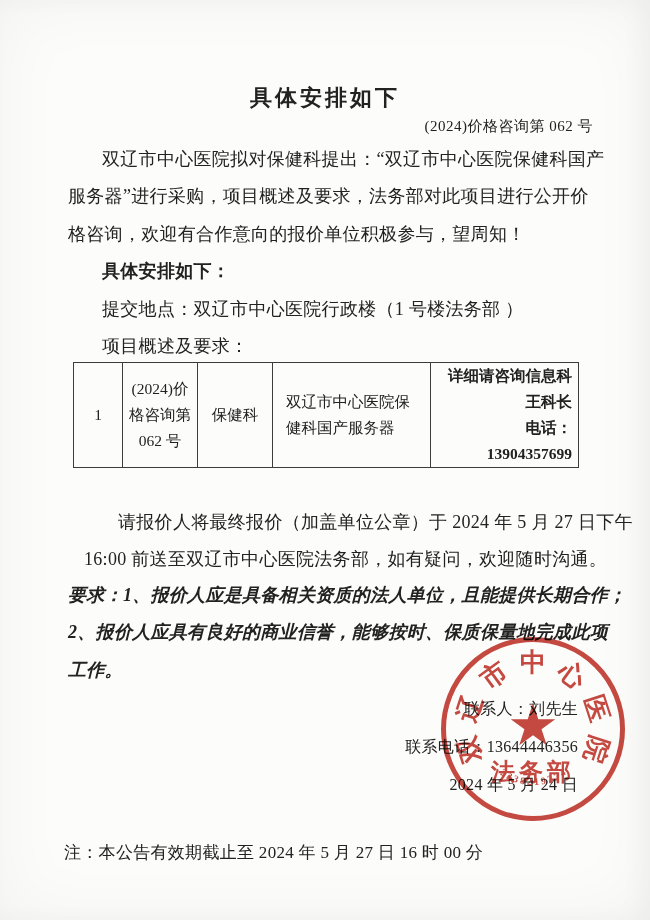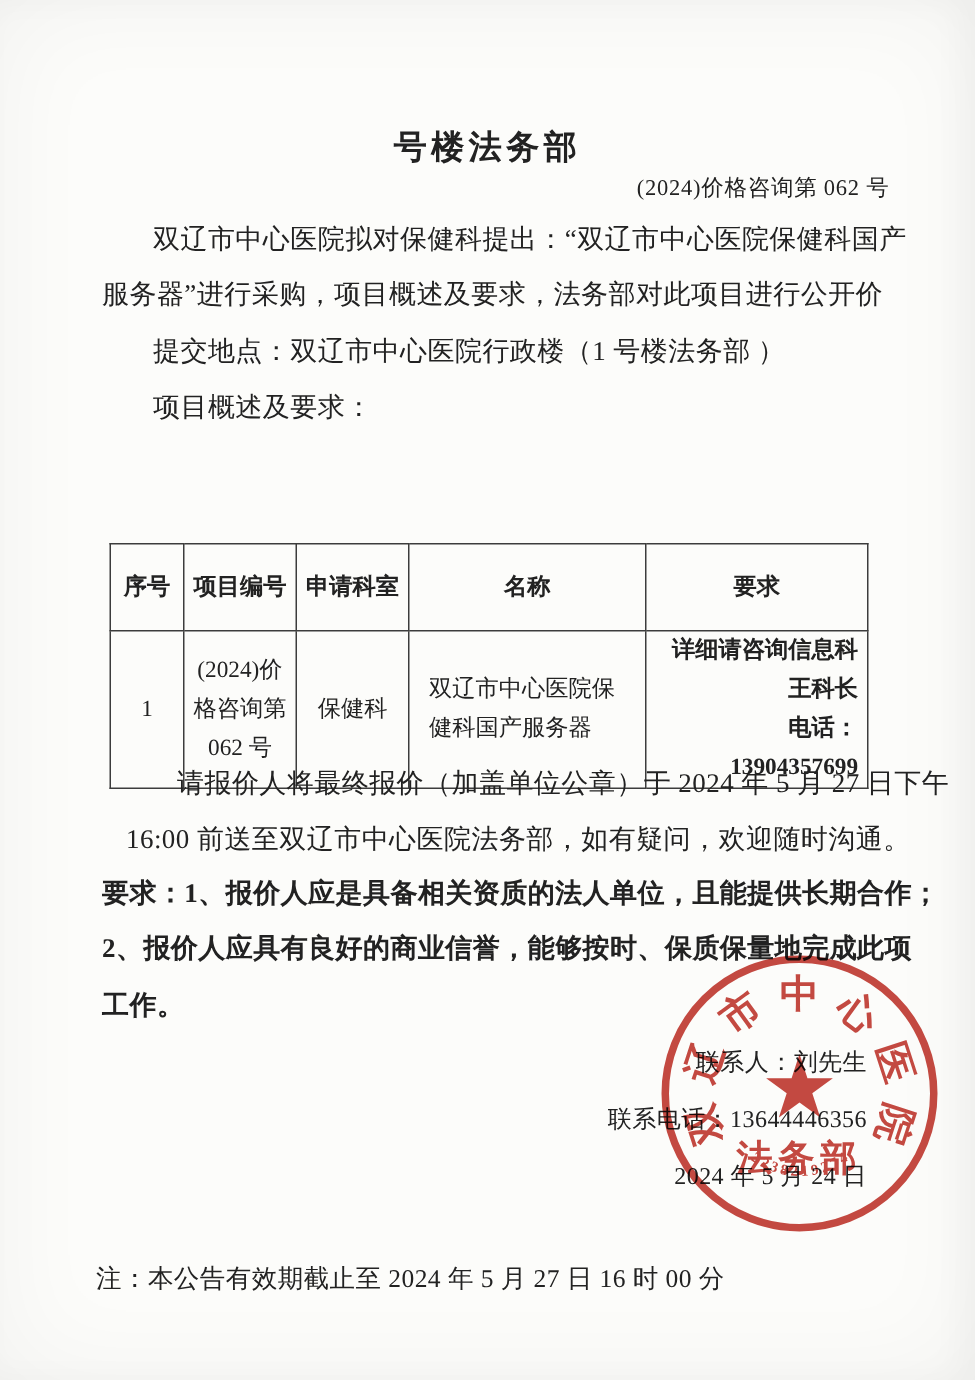--- a/index.html
+++ b/index.html
@@ -20,21 +20,21 @@
   .doc-number{
     position:absolute;top:117px;right:57px;
     font-size:15px;line-height:18px;letter-spacing:.5px;
   }
   .bodyblock{position:absolute;left:68px;width:524px;font-size:18px;letter-spacing:.3px;}
   .bodyblock .ln{line-height:37.4px;white-space:nowrap;}
   .ln.indent{text-indent:34px;}
   .ln.bold{font-weight:700;}
   #intro-block{top:141px;}
   #deadline-block{top:504px;margin-left:16px;}
-  #require-block{top:577px;font-weight:700;}
+  #require-block{top:577px;font-weight:700;font-style:italic;}
   .doc-table{
     position:absolute;top:362px;left:73px;
     border-collapse:collapse;table-layout:fixed;width:505px;
   }
   .doc-table th,.doc-table td{
     border:1.6px solid #3c3c3c;
     font-size:15.5px;line-height:26px;
     overflow:hidden;
   }
   .doc-table th{height:55px;font-weight:700;text-align:center;}
@@ -79,46 +79,41 @@
   .seal-dept{
     position:absolute;left:0;top:119px;width:184px;
     text-align:center;font-size:24px;font-weight:700;letter-spacing:4px;
   }
 </style>
 </head>
 <body>
 
 <div class="page">
 
-  <div class="doc-title">号楼法务部</div>
+  <div class="doc-title">具体安排如下</div>
   <div class="doc-number">(2024)价格咨询第 062 号</div>
 
   <div class="bodyblock" id="intro-block">
     <div class="ln indent">双辽市中心医院拟对保健科提出：“双辽市中心医院保健科国产</div>
     <div class="ln">服务器”进行采购，项目概述及要求，法务部对此项目进行公开价</div>
+    <div class="ln">格咨询，欢迎有合作意向的报价单位积极参与，望周知！</div>
+    <div class="ln indent bold">具体安排如下：</div>
     <div class="ln indent">提交地点：双辽市中心医院行政楼（1 号楼法务部 ）</div>
     <div class="ln indent">项目概述及要求：</div>
   </div>
 
   <table class="doc-table">
     <colgroup>
       <col style="width:49px">
         <col style="width:75px">
         <col style="width:75px">
         <col style="width:158px">
         <col style="width:148px">
     </colgroup>
     <tbody>
-        <tr>
-      <th>序号</th>
-      <th>项目编号</th>
-      <th>申请科室</th>
-      <th>名称</th>
-      <th>要求</th>
-    </tr>
     <tr>
       <td class="td-center">1</td>
       <td class="td-center">(2024)价格咨询第 062 号</td>
       <td class="td-center">保健科</td>
       <td class="td-left">双辽市中心医院保健科国产服务器</td>
       <td class="td-req">详细请咨询信息科王科长
 电话：13904357699</td>
     </tr>
   </tbody>
     </table>

